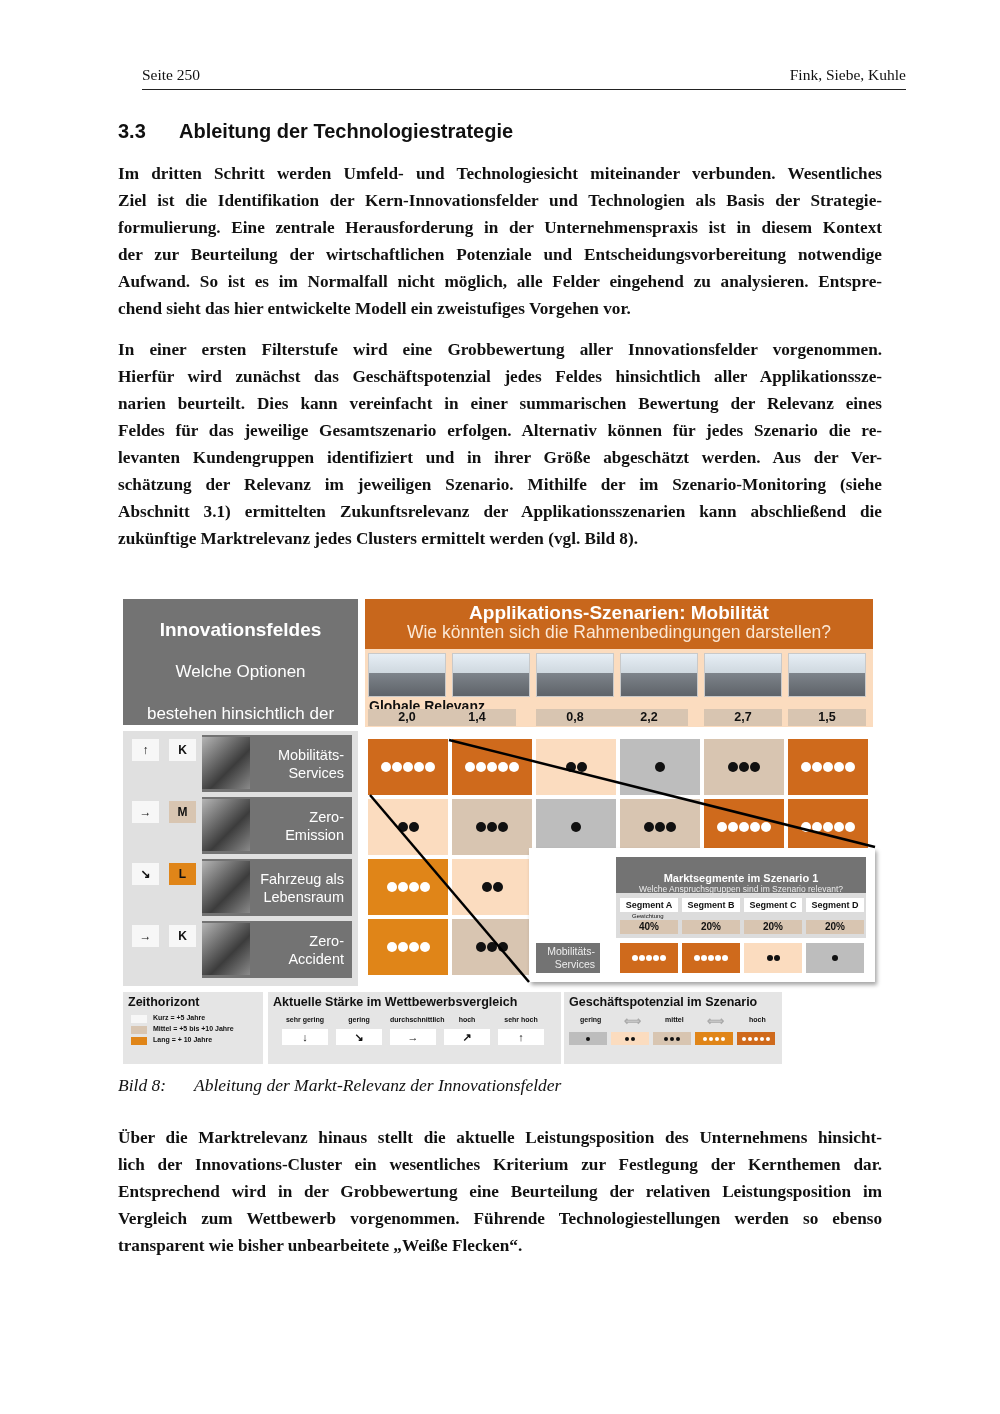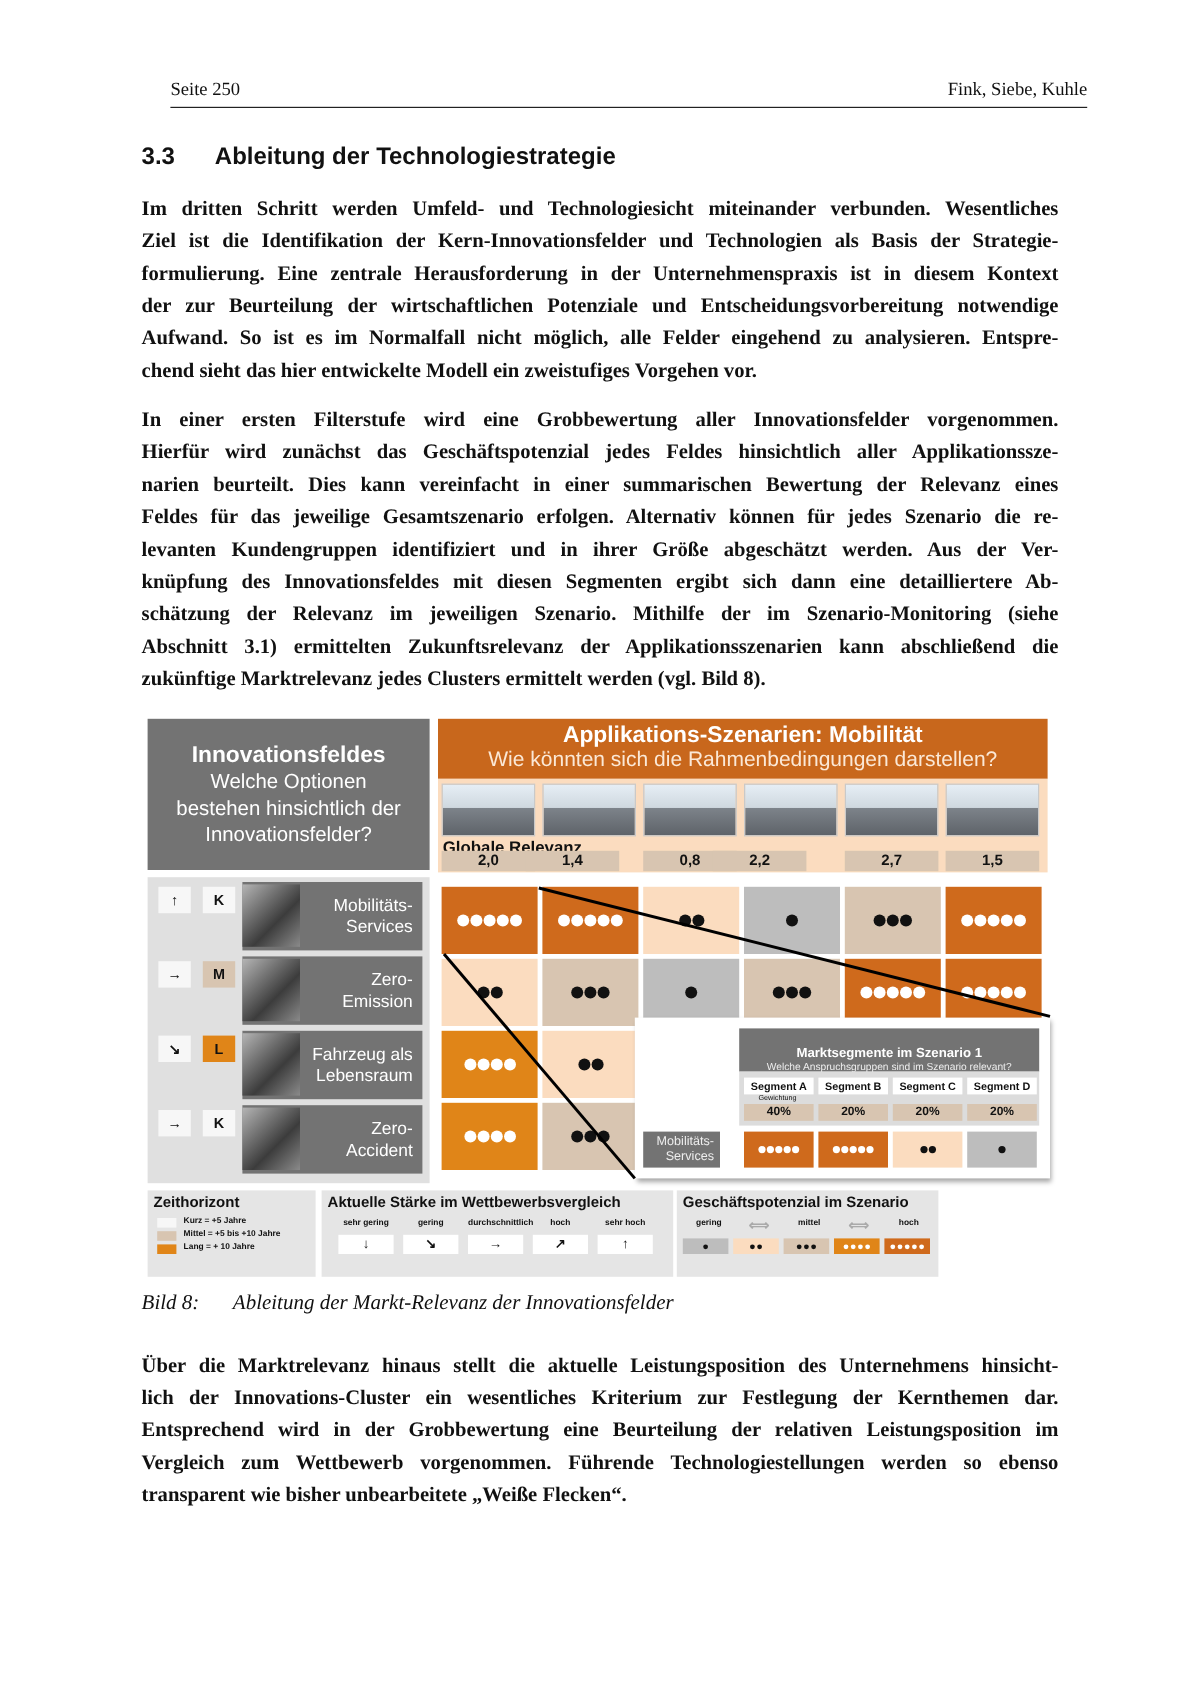--- a/index.html
+++ b/index.html
@@ -20,21 +20,21 @@
   .para span.line.last { text-align-last: left; }
 
   
   .figure { position: absolute; left: 118px; top: 595px; width: 764px; height: 462px;
     font-family: "Liberation Sans", sans-serif; }
   .abs { position: absolute; }
 
   .innov-head { left: 5px; top: 4px; width: 235px; height: 126px; background: #737373; color: #fff;
     text-align: center; padding-top: 20px; }
   .innov-head .t1 { font-weight: bold; font-size: 19px; }
-  .innov-head .t2 { font-size: 17px; line-height: 22px; }
+  .innov-head .t2 { font-size: 17px; line-height: 22px; margin-top: 20px; }
 
   .app-head { left: 247px; top: 4px; width: 508px; height: 50px; background: #c8671c; color: #fff; text-align: center; }
   .app-head .t1 { font-weight: bold; font-size: 19px; padding-top: 3px; }
   .app-head .t2 { font-size: 17.5px; margin-top: -2px; color: #fbe8d6; }
   .app-band { left: 247px; top: 54px; width: 508px; height: 78px; background: #fbdcbf; }
   .scene-img { top: 58px; width: 78px; height: 44px; border: 1px solid #c9c9c9;
     background: linear-gradient(180deg, #e6eef5 0%, #cfd8df 45%, #7d838a 46%, #5e6369 100%); }
   .glob-label { left: 251px; top: 103px; font-size: 14px; font-weight: bold; color: #111; }
   .glob-val { top: 114px; width: 78px; height: 17px; background: #d8c5b1; text-align: center;
     font-weight: bold; font-size: 12.5px; line-height: 17px; color: #111; }
@@ -100,21 +100,20 @@
   <span class="line">Aufwand. So ist es im Normalfall nicht möglich, alle Felder eingehend zu analysieren. Entspre-</span>
   <span class="line last">chend sieht das hier entwickelte Modell ein zweistufiges Vorgehen vor.</span>
 </div>
 
 <div class="para" style="top:336px;">
   <span class="line">In einer ersten Filterstufe wird eine Grobbewertung aller Innovationsfelder vorgenommen.</span>
   <span class="line">Hierfür wird zunächst das Geschäftspotenzial jedes Feldes hinsichtlich aller Applikationssze-</span>
   <span class="line">narien beurteilt. Dies kann vereinfacht in einer summarischen Bewertung der Relevanz eines</span>
   <span class="line">Feldes für das jeweilige Gesamtszenario erfolgen. Alternativ können für jedes Szenario die re-</span>
   <span class="line">levanten Kundengruppen identifiziert und in ihrer Größe abgeschätzt werden. Aus der Ver-</span>
-  <span class="line">knüpfung des Innovationsfeldes mit diesen Segmenten ergibt sich dann eine detailliertere Ab-</span>
   <span class="line">schätzung der Relevanz im jeweiligen Szenario. Mithilfe der im Szenario-Monitoring (siehe</span>
   <span class="line">Abschnitt 3.1) ermittelten Zukunftsrelevanz der Applikationsszenarien kann abschließend die</span>
   <span class="line last">zukünftige Marktrelevanz jedes Clusters ermittelt werden (vgl. Bild 8).</span>
 </div>
 
 <div class="figure" id="figure">
   <div class="abs innov-head">
     <div class="t1">Innovationsfeldes</div>
     <div class="t2">Welche Optionen</div>
     <div class="t2">bestehen hinsichtlich der</div>
@@ -132,21 +131,21 @@
       <div class="abs scene-img" style="left:418px;"></div>
       <div class="abs scene-img" style="left:502px;"></div>
       <div class="abs scene-img" style="left:586px;"></div>
       <div class="abs scene-img" style="left:670px;"></div>
     </div>
   <div class="abs glob-label">Globale Relevanz</div>
   <div id="global-values">
       <div class="abs glob-val" style="left:250px;">2,0</div>
       <div class="abs glob-val" style="left:320px;">1,4</div>
       <div class="abs glob-val" style="left:418px;">0,8</div>
-      <div class="abs glob-val" style="left:476px;">2,2</div>
+      <div class="abs glob-val" style="left:492px;">2,2</div>
       <div class="abs glob-val" style="left:586px;">2,7</div>
       <div class="abs glob-val" style="left:670px;">1,5</div>
     </div>
 
   <div class="abs left-panel"></div>
   <div id="fields">
       <div class="abs trend-box" style="left:14px;top:144px;">↑</div>
       <div class="abs horizon-box" style="left:51px;top:144px;background:#f7f7f7;">K</div>
       <div class="abs field-card" style="top:140px;">
         <span>Mobilitäts-</span>

